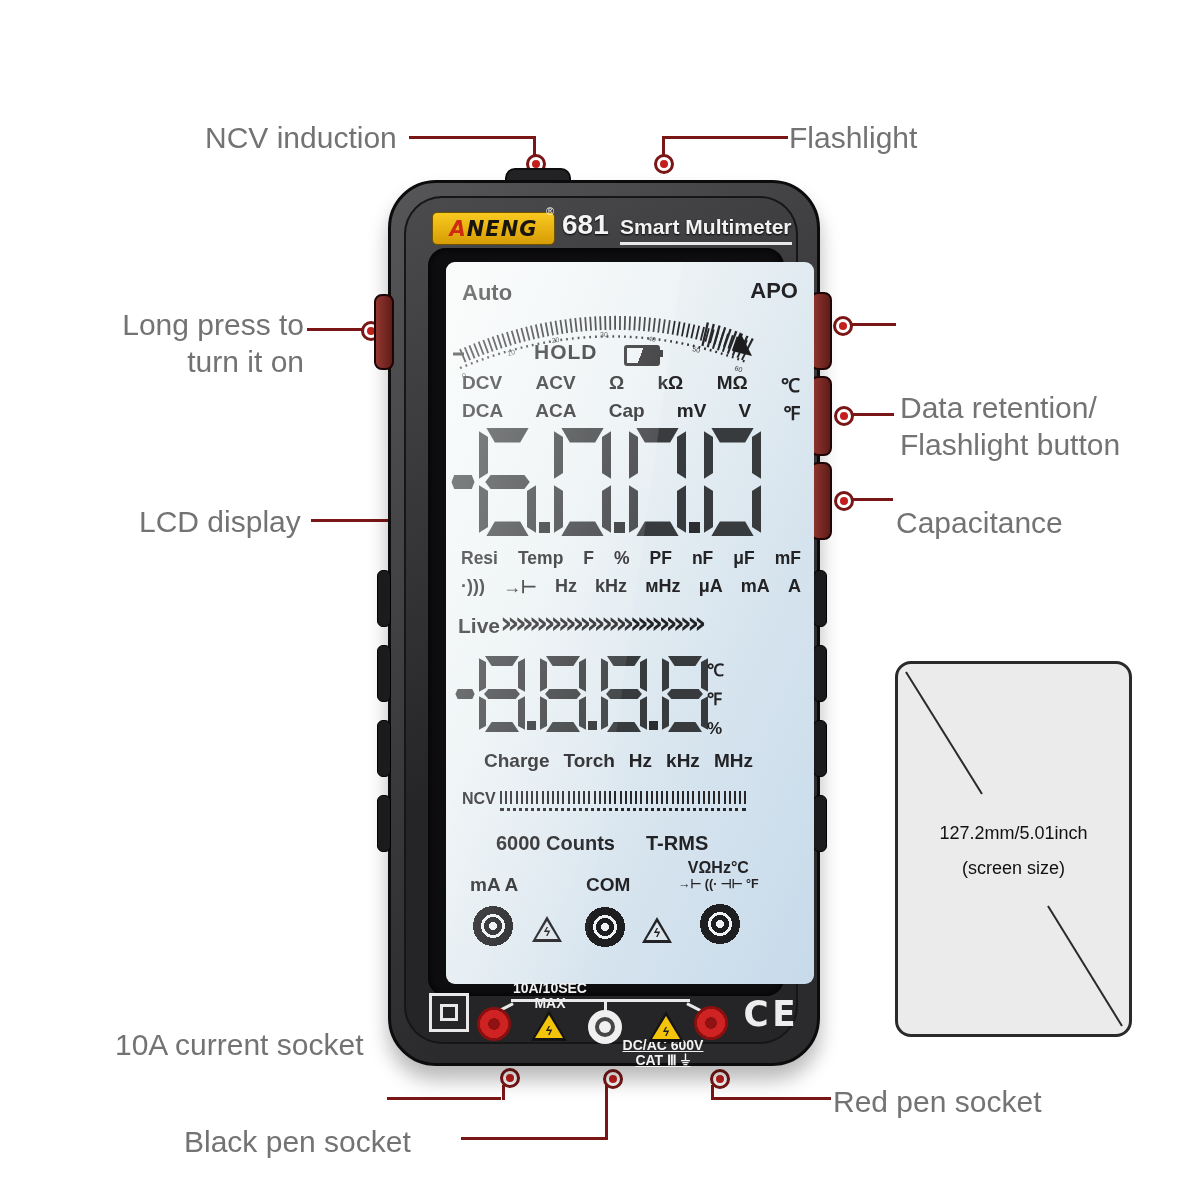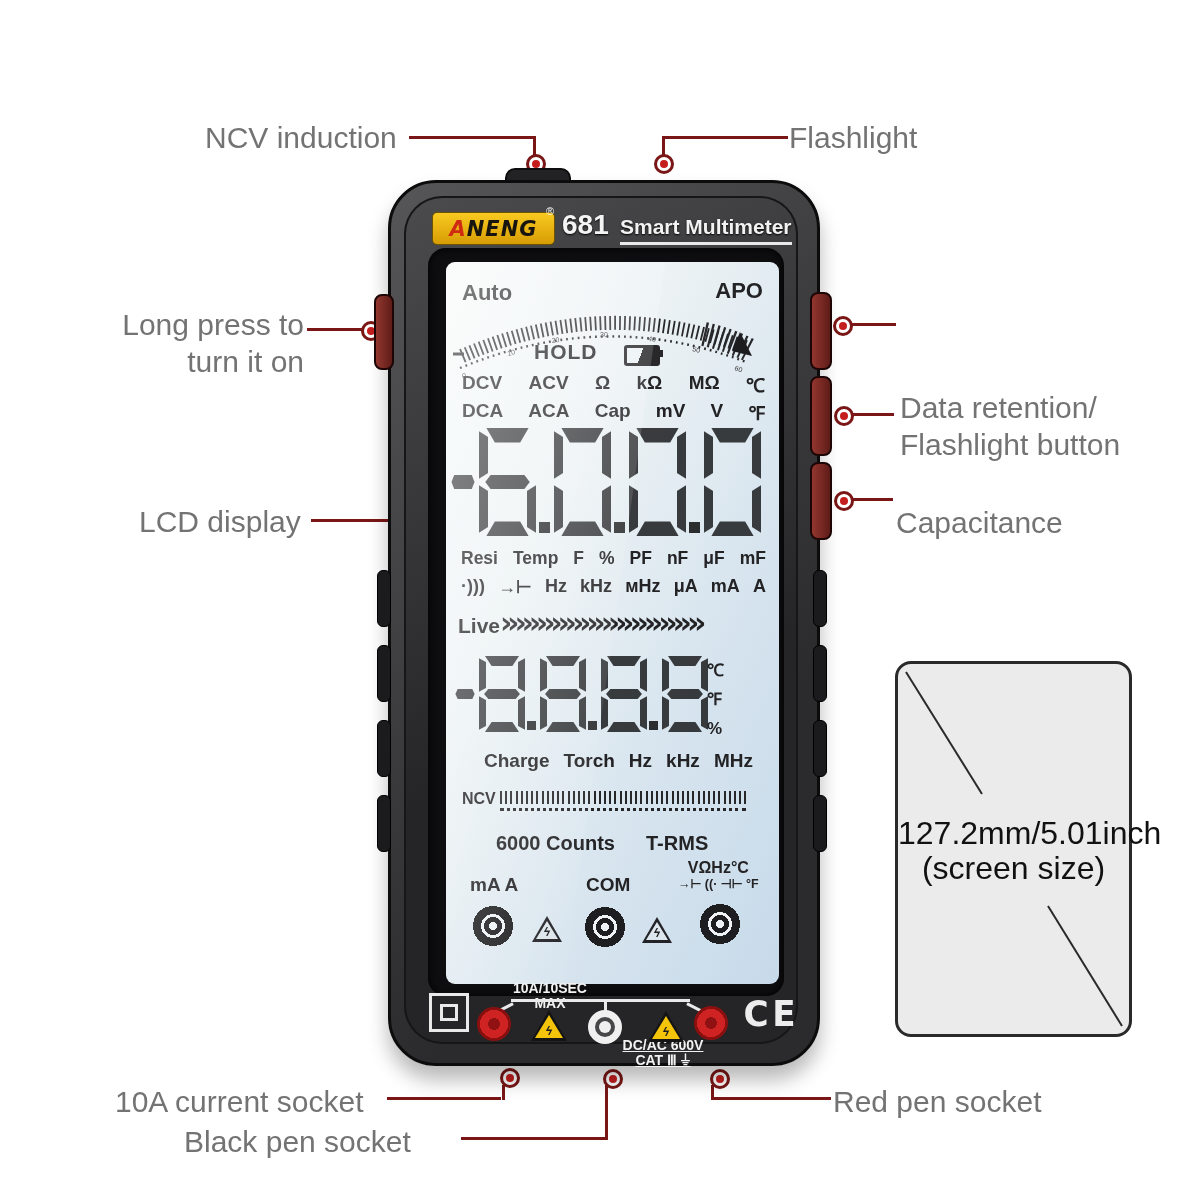--- a/index.html
+++ b/index.html
@@ -17,21 +17,21 @@
   
   .ncv-bump{position:absolute;left:505px;top:168px;width:62px;height:20px;background:#232325;
             border:2px solid #0d0d0d;border-radius:10px 10px 2px 2px;}
   .body{position:absolute;left:388px;top:180px;width:426px;height:880px;border-radius:48px;
         background:linear-gradient(135deg,#565658,#2b2b2d 70%);border:3px solid #0c0c0c;
         box-shadow:0 14px 20px rgba(0,0,0,.28);}
   .face{position:absolute;left:404px;top:196px;width:394px;height:848px;border-radius:38px;
         background:linear-gradient(155deg,#4b4b4d,#252527 60%);box-shadow:inset 0 0 0 2px #161617;}
   .bezel{position:absolute;left:428px;top:248px;width:356px;height:748px;border-radius:18px;
          background:#0e0e10;box-shadow:inset 0 0 10px #000;}
-  .screen{position:absolute;left:446px;top:262px;width:333px;height:722px;border-radius:9px;overflow:hidden;
+  .screen{position:absolute;left:446px;top:262px;width:368px;height:722px;border-radius:9px;overflow:hidden;
           background:linear-gradient(115deg,#f7fafa 0%,#ecf2f4 35%,#d5e3ee 70%,#c7daea 100%);color:#232325;}
   .screen::after{content:"";position:absolute;left:-40%;top:-10%;width:90%;height:120%;
           background:linear-gradient(100deg,rgba(255,255,255,.55),rgba(255,255,255,0));transform:rotate(8deg);pointer-events:none;}
 
   
   .logo-box{position:absolute;left:432px;top:212px;width:121px;height:31px;border-radius:5px;
             background:linear-gradient(#f9ca20,#d79c05);border:1px solid #6e5400;
             display:flex;align-items:center;justify-content:center;}
   .logo-text{font-size:21px;font-weight:bold;letter-spacing:1px;color:#181410;font-family:"DejaVu Sans",sans-serif;font-style:italic;}
   .logo-text::first-letter{color:#cf2a12;}
@@ -94,21 +94,21 @@
       letter-spacing:4px;transform:scaleX(.95);font-family:"DejaVu Sans",sans-serif;}
 
   
   .sbtn{position:absolute;border-radius:8px;border:2px solid #1d0505;
         background:linear-gradient(90deg,#93362f,#5f1c18);}
   .grip{position:absolute;width:12px;height:55px;border-radius:6px;background:#1b1b1d;border:1px solid #000;}
 
   
   .size-box{position:absolute;left:895px;top:661px;width:237px;height:376px;border-radius:16px;
             border:3px solid #2a2a2a;background:#ebebeb;box-sizing:border-box;}
-  .size-text{position:absolute;left:0;right:0;top:152px;text-align:center;font-size:32px;font-weight:500;
+  .size-text{position:absolute;left:0;right:0;top:152px;text-align:center;font-size:18px;font-weight:500;
              color:#111;line-height:35px;}
 
   
   .lcd{position:absolute;display:flex;align-items:flex-end;}
   .dig{position:relative;display:inline-block;}
   .lcdP .dig{width:57px;height:108px;margin-left:4px;}
   .lcdP .dig.neg{width:24px;margin-left:0;}
   .lcdP .dp{width:11px;height:11px;margin-left:3px;margin-bottom:3px;}
   .lcdS .dig{width:46px;height:76px;margin-left:4px;}
   .lcdS .dig.neg{width:20px;margin-left:0;}
@@ -135,21 +135,21 @@
   <div class="co-label" style="left:98px;top:306px;width:206px;text-align:right;">
     <div>Long press to</div>
     <div>turn it on</div>
   </div>
   <div class="co-label" style="left:900px;top:389px;">
     <div>Data retention/</div>
     <div>Flashlight button</div>
   </div>
   <div class="co-label" style="left:896px;top:504px;">Capacitance</div>
   <div class="co-label" style="left:139px;top:503px;">LCD display</div>
-  <div class="co-label" style="left:115px;top:1083px;">10A current socket</div>
+  <div class="co-label" style="left:115px;top:1026px;">10A current socket</div>
   <div class="co-label" style="left:184px;top:1123px;">Black pen socket</div>
   <div class="co-label" style="left:833px;top:1083px;">Red pen socket</div>
 
   <div class="co-line" style="left:409px;top:136px;width:126px;height:3px;"></div>
   <div class="co-line" style="left:533px;top:136px;width:3px;height:20px;"></div>
   <div class="co-line" style="left:662px;top:136px;width:126px;height:3px;"></div>
   <div class="co-line" style="left:662px;top:136px;width:3px;height:20px;"></div>
   <div class="co-line" style="left:307px;top:328px;width:58px;height:3px;"></div>
   <div class="co-line" style="left:851px;top:323px;width:45px;height:3px;"></div>
   <div class="co-line" style="left:852px;top:413px;width:42px;height:3px;"></div>

